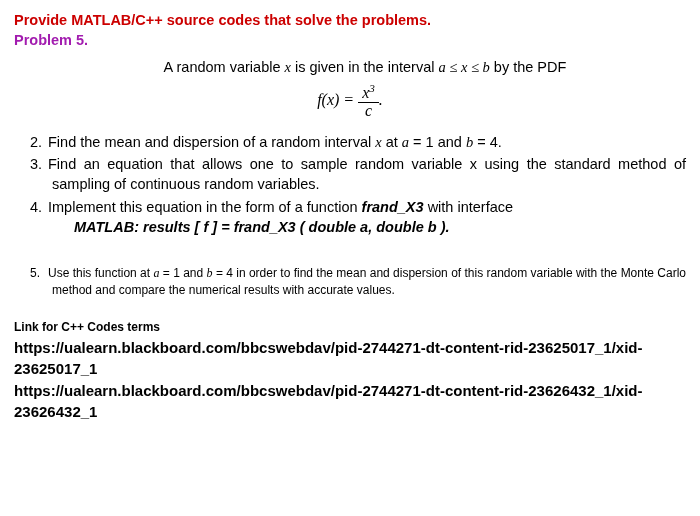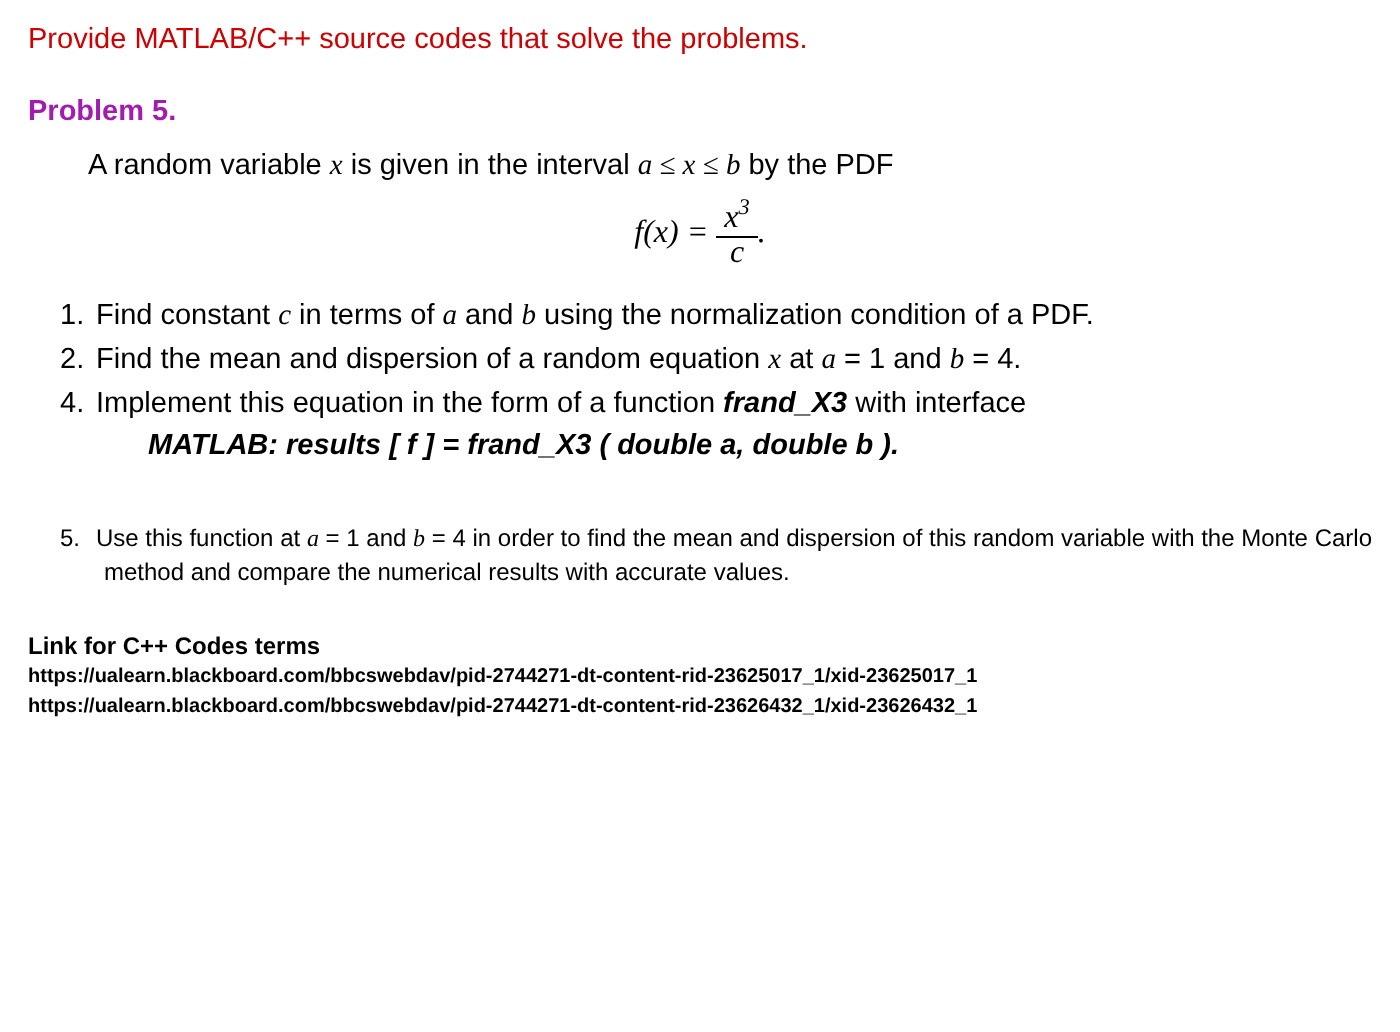--- a/index.html
+++ b/index.html
@@ -12,34 +12,34 @@
       height: 516px;
       background: #ffffff;
       font-family: Arial, sans-serif;
       padding: 10px 14px;
       color: #000000;
       font-size: 14px;
       line-height: 1.4;
     }
     .title {
       color: #cc0000;
-      font-weight: normal;
+      font-weight: bold;
       font-size: 14.5px;
-      margin-bottom: 16px;
     }
     .problem-heading {
       color: #a21caf;
       font-weight: bold;
       font-size: 14.5px;
       margin-bottom: 6px;
     }
     .intro {
       margin-left: 30px;
       margin-bottom: 4px;
       font-size: 14.5px;
+      text-align: center;
     }
     .italic {
       font-style: italic;
       font-family: 'Times New Roman', serif;
     }
     .equation {
       text-align: center;
       margin: 6px 0 12px 0;
       font-family: 'Times New Roman', serif;
       font-style: italic;
@@ -95,49 +95,49 @@
       padding-left: 22px;
       text-indent: -22px;
     }
     .links-heading {
       font-weight: bold;
       font-size: 12px;
       margin-top: 20px;
     }
     .link {
       font-weight: bold;
-      font-size: 10px;
+      font-size: 15px;
       margin-top: 1px;
     }
   </style>
 </head>
 <body>
 
 <div class="title">Provide MATLAB/C++ source codes that solve the problems.</div>
 
 <div class="problem-heading">Problem 5.</div>
 
 <div class="intro">
   <span>A random variable </span><span class="italic">x</span><span> is given in the interval  </span><span class="italic">a ≤ x ≤ b</span><span> by the PDF</span>
 </div>
 
 <div class="equation">
   <span>f(x) = </span><span class="frac"><span class="num"><span>x</span><span class="sup">3</span></span><span class="den">c</span></span><span>.</span>
 </div>
 
 <div class="list">
 
+
   <div class="list-item">
-    <span class="list-num">1.</span><span>Find constant </span><span class="italic">c</span><span> in terms of </span><span class="italic">a</span><span> and </span><span class="italic">b</span><span> using the normalization condition of a PDF.</span>
+    <span class="list-num">2.</span><span>Find the mean and dispersion of a random interval </span><span class="italic">x</span><span> at </span><span class="italic">a</span><span> = 1 and </span><span class="italic">b</span><span> = 4.</span>
   </div>
 
   <div class="list-item">
-    <span class="list-num">2.</span><span>Find the mean and dispersion of a random equation </span><span class="italic">x</span><span> at </span><span class="italic">a</span><span> = 1 and </span><span class="italic">b</span><span> = 4.</span>
+    <span class="list-num">3.</span><span>Find an equation that allows one to sample random variable x using the standard method of sampling of continuous random variables.</span>
   </div>
-
 
   <div class="list-item">
     <span class="list-num">4.</span><span>Implement this equation in the form of a function </span><span class="bold">frand_X3</span><span> with interface</span>
     <div class="sub-indent bold">MATLAB: results [ f ] = frand_X3 ( double a, double b ).</div>
   </div>
 
 </div>
 
 <div class="item5">
   <span class="list-num">5.</span><span>Use this function at </span><span class="italic">a</span><span> = 1 and </span><span class="italic">b</span><span> = 4 in order to find the mean and dispersion of this random variable with the Monte Carlo method and compare the numerical results with accurate values.</span>

